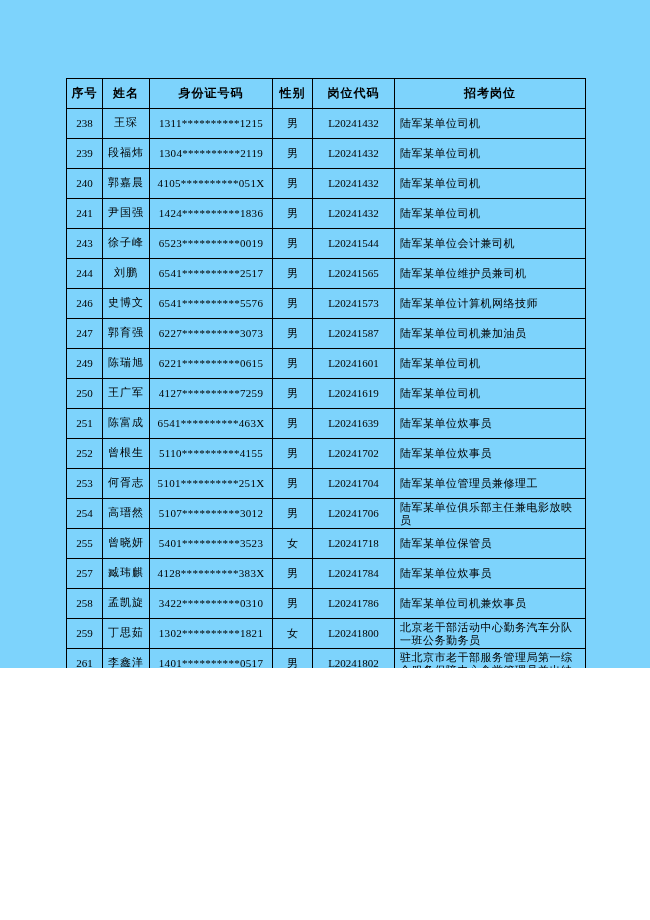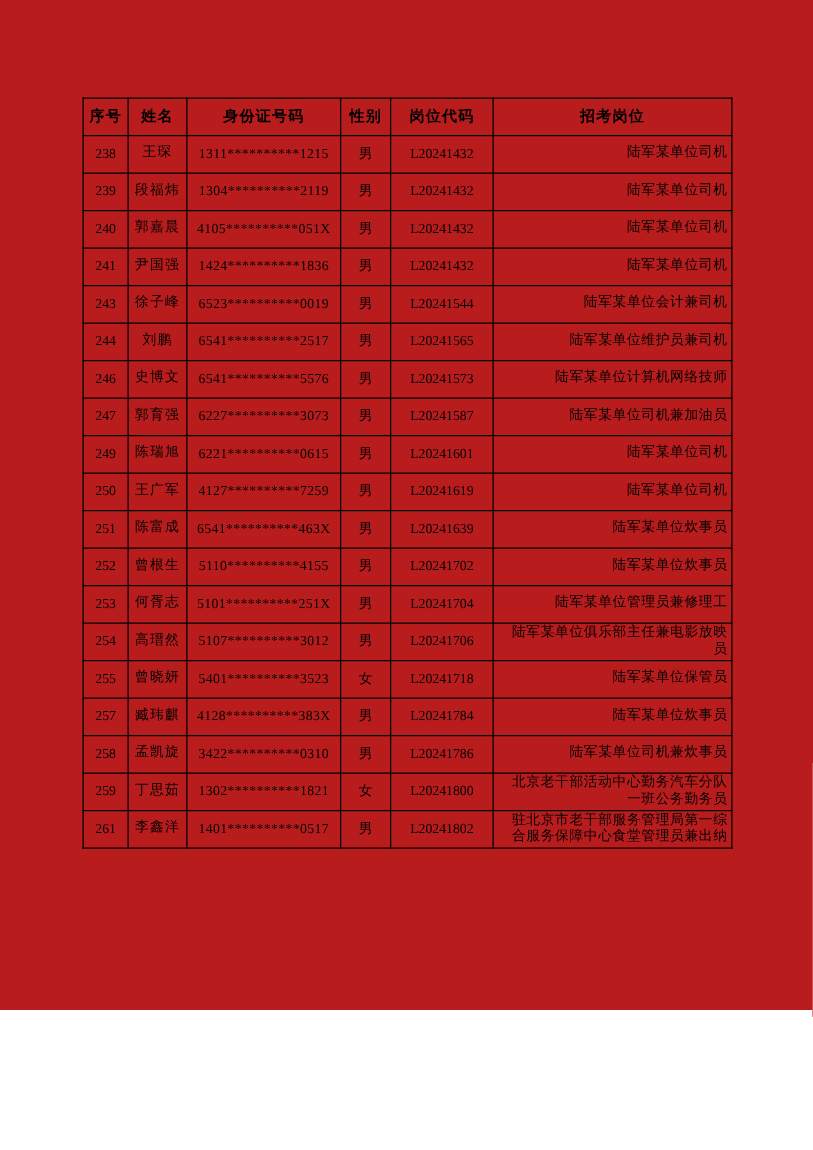--- a/index.html
+++ b/index.html
@@ -9,22 +9,22 @@
   body {
     width: 650px;
     height: 920px;
     background: #ffffff;
     font-family: "Liberation Serif", "DejaVu Serif", serif;
     color: #000000;
   }
   .page {
     position: relative;
     width: 650px;
-    height: 808px;
-    background: #b91c1c;
+    height: 668px;
+    background: #7dd3fc;
     overflow: hidden;
   }
   table.roster {
     position: absolute;
     left: 66px;
     top: 78px;
     width: 519px;
     border-collapse: collapse;
     table-layout: fixed;
     border: 1.5px solid #000000;
@@ -46,24 +46,23 @@
   table.roster tbody tr {
     height: 30px;
     margin-top: 36px;
   }
   table.roster th {
     font-weight: bold;
     font-size: 12px;
     letter-spacing: 1px;
   }
   table.roster td.col-job {
-    text-align: right;
+    text-align: left;
     padding-left: 5px;
     letter-spacing: 0.5px;
-    font-family: Liberation Mono, monospace;
   }
   table.roster td.col-id {
     letter-spacing: 0.3px;
     white-space: nowrap;
   }
   table.roster td.col-name {
     letter-spacing: 1px;
     font-family: Liberation Mono, monospace;
   }
   .footer {

